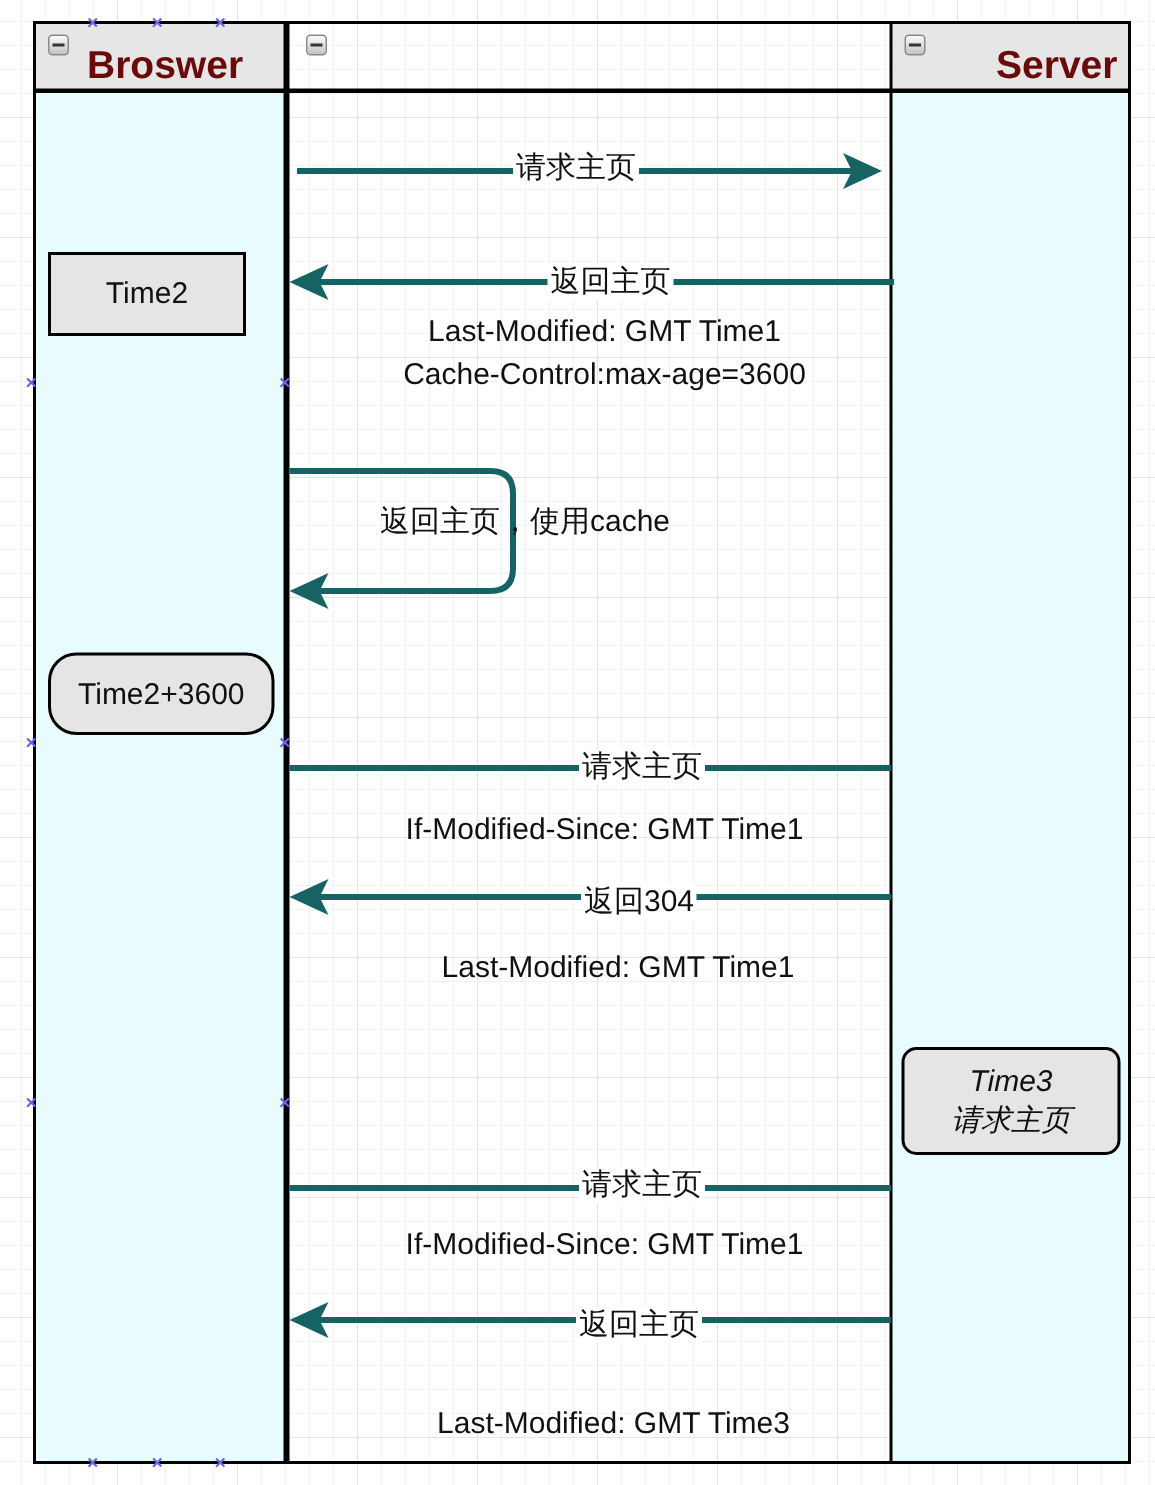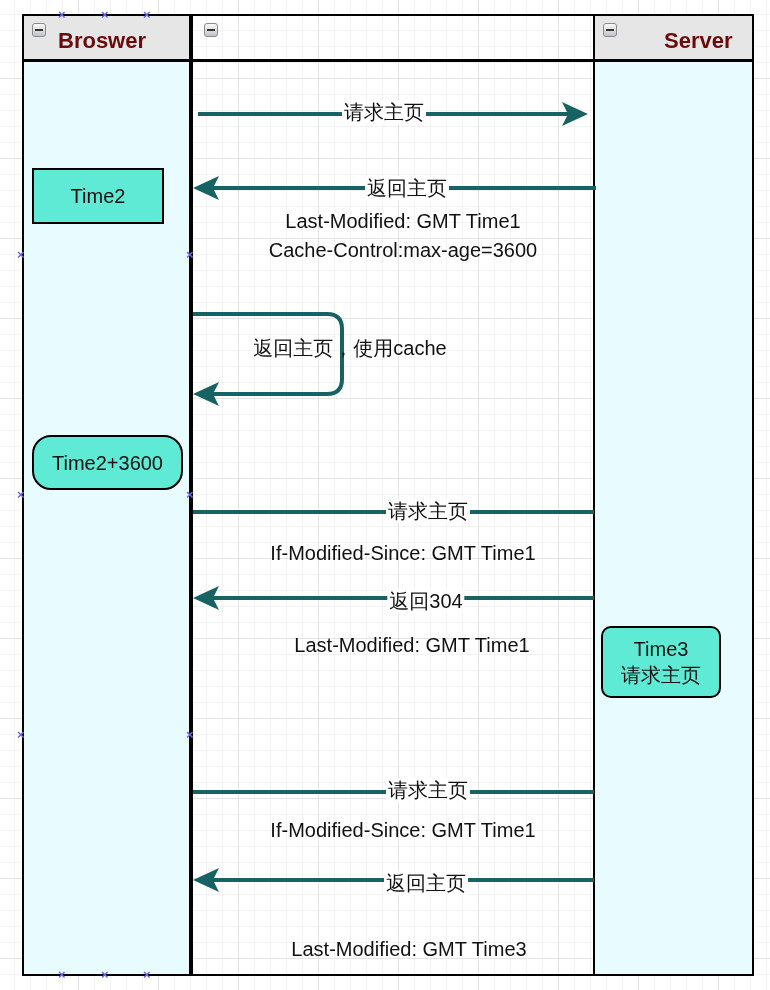--- a/index.html
+++ b/index.html
@@ -14,36 +14,36 @@
     background-size: 80px 80px, 80px 80px, 16px 16px, 16px 16px;
     background-position: -2px -2px, -2px -2px, -2px -2px, -2px -2px;
     font-family:"Liberation Sans", sans-serif;
   }
   .lane-body { position:absolute; }
   .header {
     position:absolute; box-sizing:border-box; background:#e6e6e6;
     border-bottom:3px solid #000;
   }
   .header-title {
-    position:absolute; font-weight:bold; font-size:22px; color:#6a0a0a;
+    position:absolute; font-weight:bold; font-size:26px; color:#6a0a0a;
     top:13px;
   }
   .collapse-btn {
     position:absolute; top:8px; width:14px; height:14px; box-sizing:border-box;
     border:1px solid #8a8a8a; border-radius:3px;
     background:linear-gradient(#fafafa,#bfc4c9);
   }
   .collapse-btn::after {
     content:""; position:absolute; left:2px; right:2px; top:5px; height:2px; background:#333;
   }
   .frame { position:absolute; border:2.5px solid #000; box-sizing:border-box; }
   .vline { position:absolute; background:#000; }
   .xmark { position:absolute; color:#6666ee; font-size:13px; line-height:13px; font-weight:bold; }
   .box {
-    position:absolute; box-sizing:border-box; border:2px solid #000; background:#5eead4;
+    position:absolute; box-sizing:border-box; border:2px solid #000; background:#e5e5e5;
     display:flex; align-items:center; justify-content:center; text-align:center;
     font-size:20px; color:#111; line-height:26px;
   }
   .label {
     position:absolute; font-size:20px; color:#111; white-space:nowrap;
     transform:translateX(-50%); line-height:24px;
   }
   .msg-label { background:#ffffff; padding:0 2px; }
   svg.arrows { position:absolute; left:0; top:0; }
 </style>
@@ -121,16 +121,16 @@
 
 <span class="label msg-label" style="left:426px;top:871px;">返回主页</span>
 <span class="label" style="left:409px;top:909px;margin-top:28px;">Last-Modified: GMT Time3</span>
 
 <div class="box" style="left:32px;top:168px;width:132px;height:56px;">
   <span>Time2</span>
 </div>
 <div class="box" style="left:32px;top:435px;width:151px;height:55px;border-radius:19px;">
   <span>Time2+3600</span>
 </div>
-<div class="box" style="left:601px;top:626px;width:120px;height:72px;border-radius:10px;flex-direction:column;">
+<div class="box" style="left:601px;top:698px;width:146px;height:72px;border-radius:10px;flex-direction:column;font-style:italic;">
   <span>Time3</span>
   <span>请求主页</span>
 </div>
 
 </body></html>

